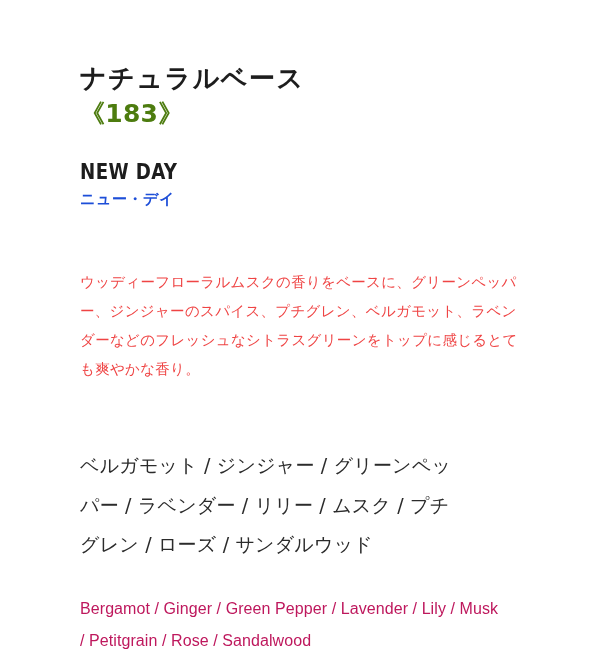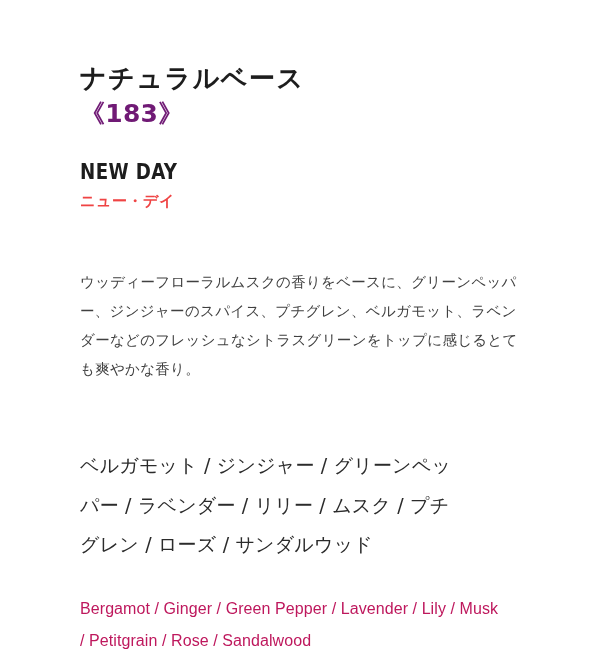--- a/index.html
+++ b/index.html
@@ -32,52 +32,52 @@
     margin: 0;
     white-space: nowrap;
   }
 
   .product-number {
     font-family: "DejaVu Sans", sans-serif;
     font-weight: bold;
     font-size: 25px;
     letter-spacing: 0.01em;
     line-height: 1.2;
-    color: #701a75;
+    color: #4d7c0f;
     margin: 4px 0 0 0;
   }
 
   .product-name-en {
     font-family: "DejaVu Sans Condensed", "Liberation Sans Narrow", "Liberation Sans", sans-serif;
     font-weight: bold;
     font-size: 22px;
     letter-spacing: 0.02em;
     line-height: 1.1;
     color: #1d1d1d;
     margin: 31px 0 0 0;
     transform: scaleX(0.92);
     transform-origin: left center;
   }
 
   .product-name-ja {
-    font-family: Liberation Serif, serif;
+    font-family: Liberation Mono, monospace;
     font-weight: bold;
     font-size: 15px;
     letter-spacing: 0.04em;
     line-height: 1.2;
-    color: #ef4444;
+    color: #1d4ed8;
     margin: 8px 0 12px 0;
   }
 
   .description {
     font-family: "DejaVu Sans", sans-serif;
     font-size: 14.5px;
     line-height: 2.0;
     letter-spacing: 0.02em;
-    color: #404040;
+    color: #ef4444;
     margin: 58px 0 0 0;
     width: 442px;
     text-align: left;
   }
 
   .notes-ja {
     font-family: "DejaVu Sans", sans-serif;
     font-size: 19px;
     line-height: 2.1;
     letter-spacing: 0.01em;

